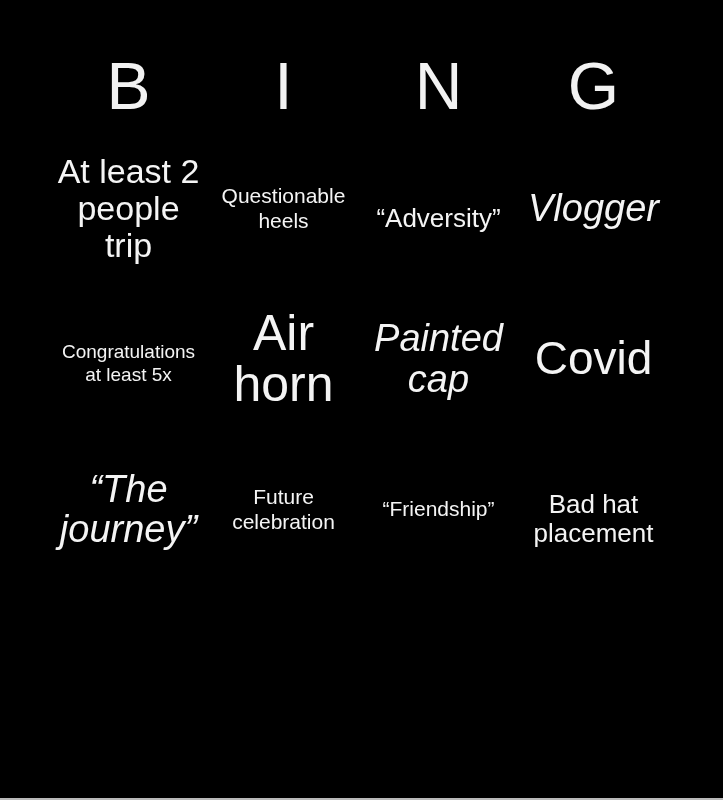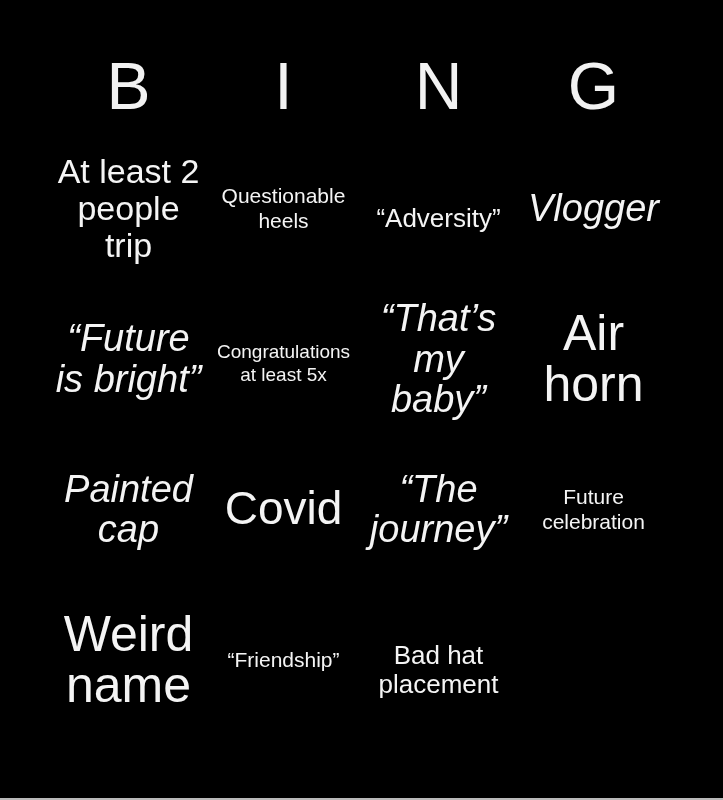--- a/index.html
+++ b/index.html
@@ -117,49 +117,40 @@
       <span class="cell-text sz-xxs">Questionable heels</span>
     </div>
     <div class="cell">
       <span class="cell-text sz-xs">“Adversity”</span>
     </div>
     <div class="cell">
       <span class="cell-text sz-md">Vlogger</span>
     </div>
 
     <div class="cell">
-      <span class="cell-text sz-md">“Future is bright”</span>
-    </div>
-    <div class="cell">
       <span class="cell-text sz-tiny">Congratulations at least 5x</span>
-    </div>
-    <div class="cell">
-      <span class="cell-text sz-md">“That’s my baby”</span>
     </div>
     <div class="cell">
       <span class="cell-text sz-xl">Air horn</span>
     </div>
 
     <div class="cell">
       <span class="cell-text sz-md">Painted cap</span>
     </div>
     <div class="cell">
       <span class="cell-text sz-lg">Covid</span>
     </div>
     <div class="cell">
       <span class="cell-text sz-md">“The journey”</span>
     </div>
 
     <div class="cell">
       <span class="cell-text sz-xxs">Future celebration</span>
     </div>
     <div class="cell">
-      <span class="cell-text sz-xl">Weird name</span>
-    </div>
-    <div class="cell">
       <span class="cell-text sz-xxs">“Friendship”</span>
     </div>
     <div class="cell">
       <span class="cell-text sz-xs">Bad hat placement</span>
     </div>
 
   </div>
 
   <div id="bottom-edge"></div>
 </div>

